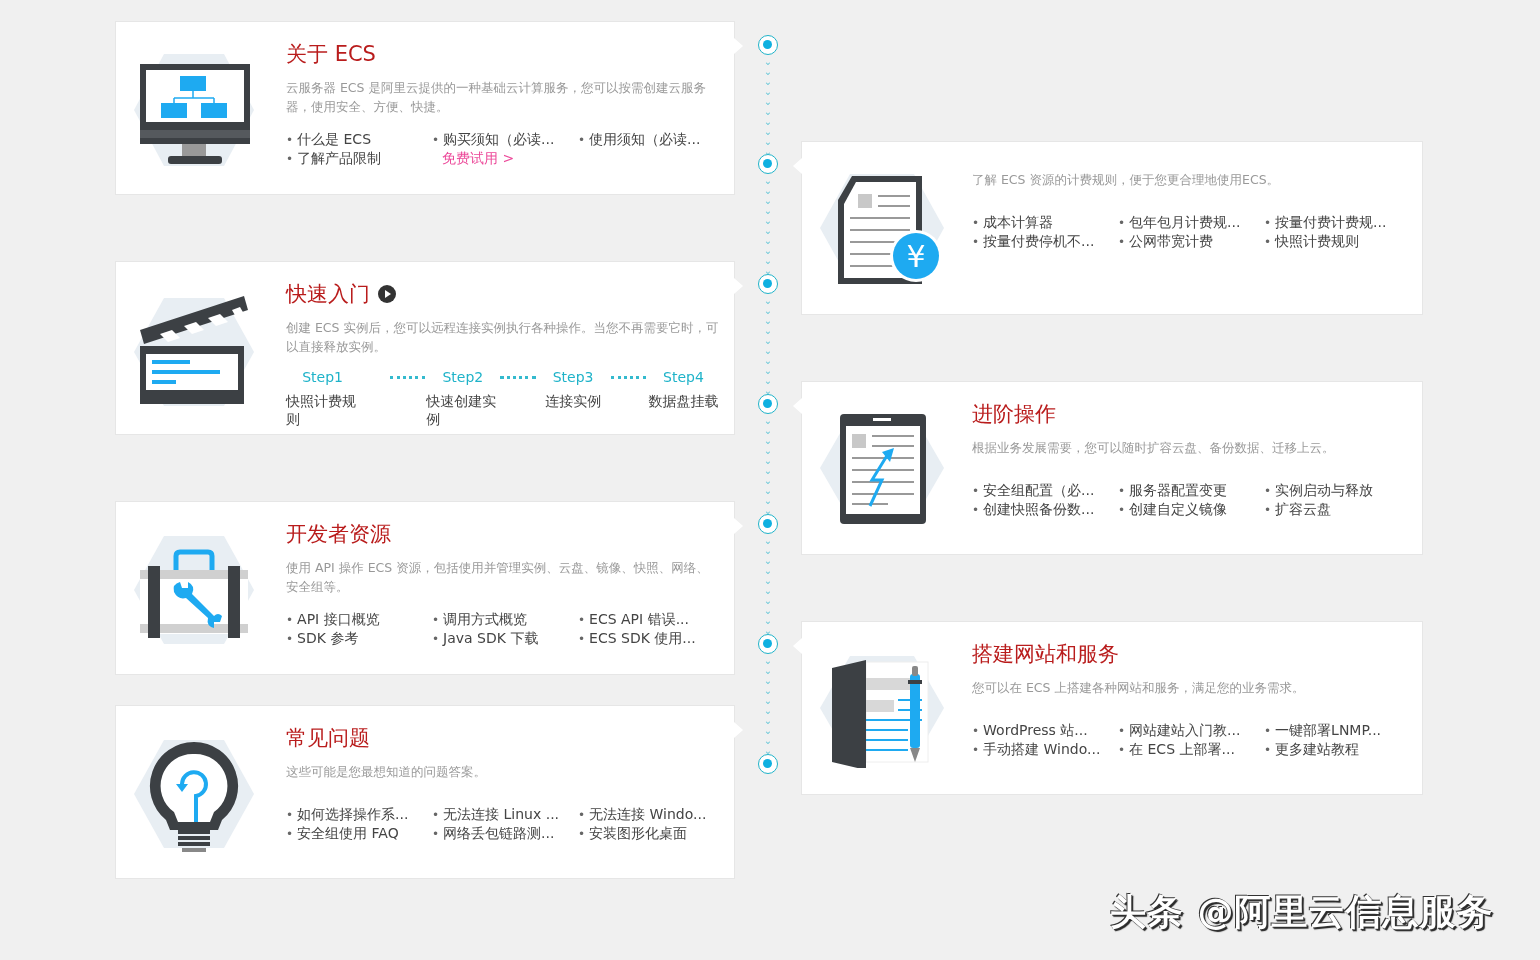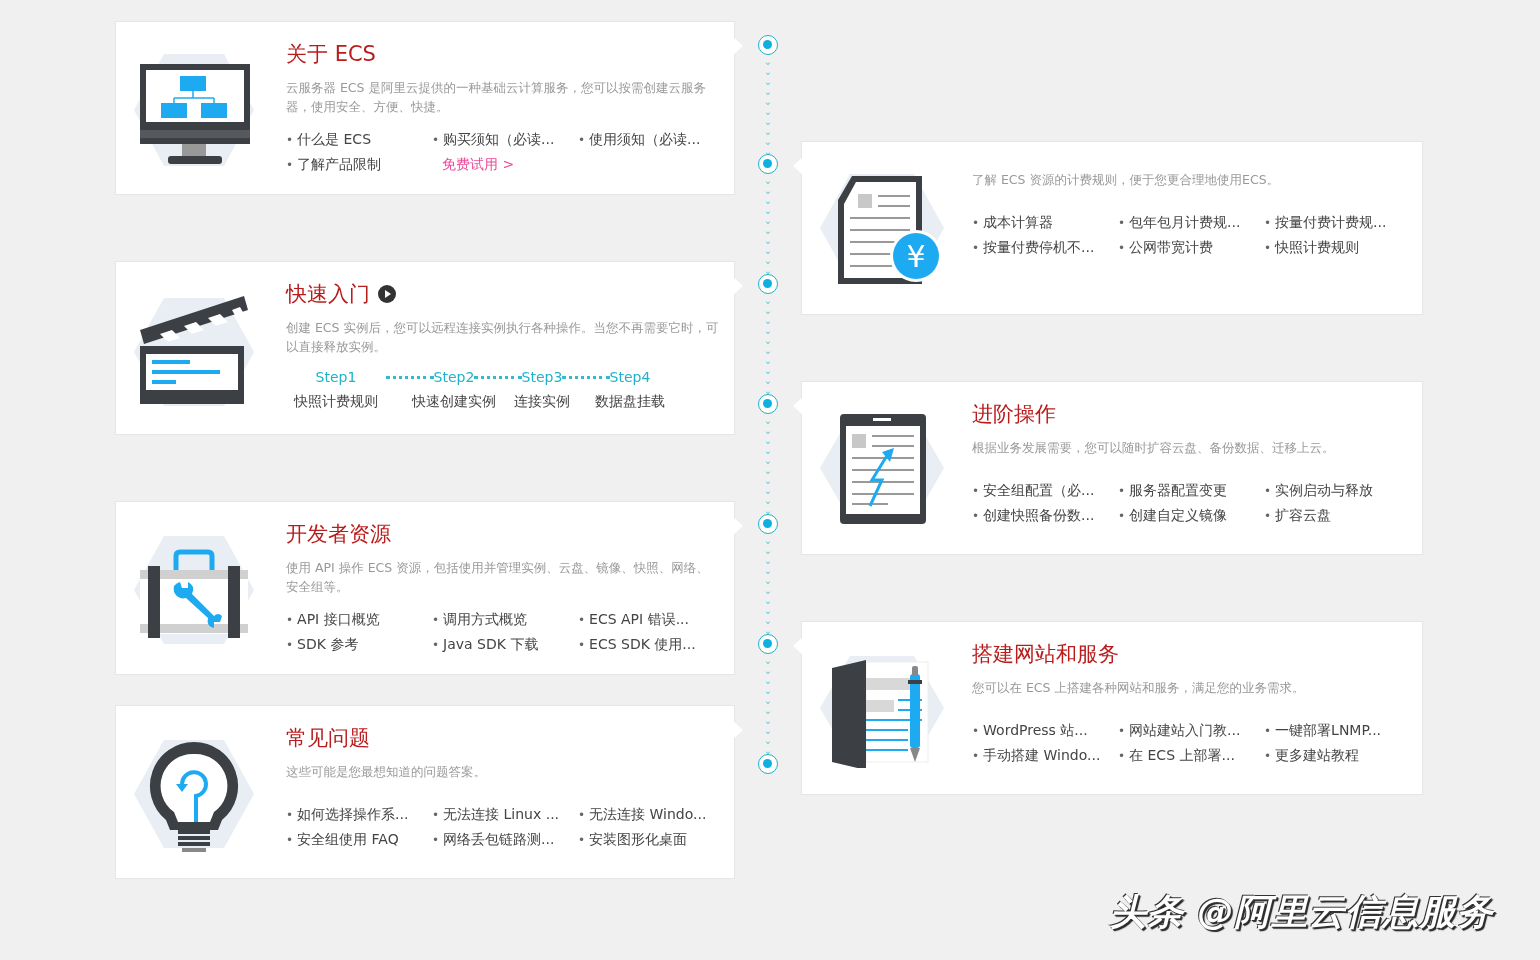--- a/index.html
+++ b/index.html
@@ -17,43 +17,43 @@
     border-top:8px solid transparent; border-bottom:8px solid transparent;
   }
   .card.left .arrow { right:-9px; border-left:9px solid #fff; }
   .card.right .arrow { left:-9px; border-right:9px solid #fff; }
   .icon-wrap { position:absolute; left:18px; top:28px; width:120px; height:120px; }
   .card.right .icon-wrap { left:16px; top:26px; }
   .content { position:absolute; left:170px; top:18px; right:14px; }
   .title { font-size:21px; color:#b91c1c; line-height:28px; height:28px; display:flex; align-items:center; gap:8px; }
   .desc { font-size:12.5px; color:#999; line-height:19px; margin-top:10px; height:38px; }
   .desc.one { height:19px; }
-  .links { margin-top:14px; display:grid; grid-template-columns:146px 146px 146px; row-gap:6px; }
+  .links { margin-top:14px; display:grid; grid-template-columns:146px 146px 146px; }
   .link { font-size:14px; color:#444; line-height:18px; white-space:nowrap; overflow:hidden; cursor:pointer; }
   .link::before { content:"•"; color:#666; margin-right:4px; font-size:12px; }
   .link.cta { color:#ec4899; }
   .link.cta::before { content:""; margin-right:10px; }
   .desc.one + .links { margin-top:24px; }
   .step { display:flex; flex-direction:column; align-items:center; width:100px; }
   .step-label { color:#1fb3c9; font-size:14px; line-height:18px; }
   .step-name { color:#444; font-size:14px; line-height:18px; margin-top:6px; }
   .step-sep { width:48px; border-top:3px dotted #1fb3c9; margin-top:8px; height:0; opacity:.9; }
-  .step-row { display:flex; align-items:flex-start; }
+  .step-row { display:flex; align-items:flex-start;gap:31px; }
   .timeline { position:absolute; left:757px; top:30px; width:24px; height:750px; }
   .node {
     position:absolute; left:1px; width:20px; height:20px; border-radius:50%;
     border:1.5px solid #1fb3c9; background:#fff; box-sizing:border-box;
   }
   .node::after { content:""; position:absolute; left:4px; top:4px; width:9px; height:9px; border-radius:50%; background:#0fb0e0; }
   .chevs { position:absolute; left:4px; width:14px; color:#6bc8d8; font-size:10px; line-height:10px; text-align:center; overflow:hidden; }
   .play { display:inline-block; width:18px; height:18px; border-radius:50%; background:#333; position:relative; }
   .play::after { content:""; position:absolute; left:7px; top:4.5px; border-left:6px solid #fff; border-top:4.5px solid transparent; border-bottom:4.5px solid transparent; }
   .watermark {
     position:absolute; left:1110px; top:888px; font-size:36px; color:#fff; font-weight:bold;
-    text-shadow: -1px -1px 0 #333, 1px 1px 0 #333, 2px 2px 1px #222; letter-spacing:1px;font-style:italic;
+    text-shadow: -1px -1px 0 #333, 1px 1px 0 #333, 2px 2px 1px #222; letter-spacing:1px;
   }
 </style>
 </head>
 <body>
 
 <div class="timeline">
   <div class="node" style="top:5px"></div>
   <div class="chevs" style="top:27px;height:97px">⌄<br>⌄<br>⌄<br>⌄<br>⌄<br>⌄<br>⌄<br>⌄<br>⌄<br>⌄</div>
   <div class="node" style="top:124px"></div>
   <div class="chevs" style="top:146px;height:98px">⌄<br>⌄<br>⌄<br>⌄<br>⌄<br>⌄<br>⌄<br>⌄<br>⌄<br>⌄</div>

